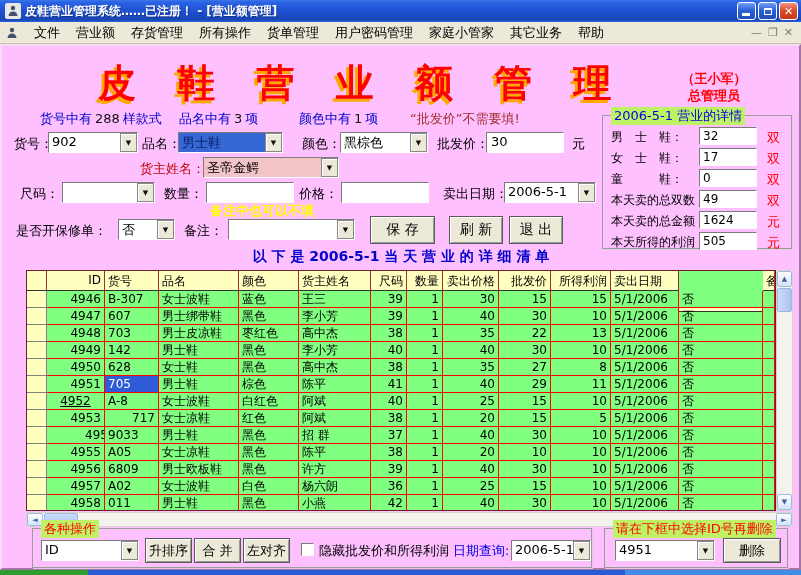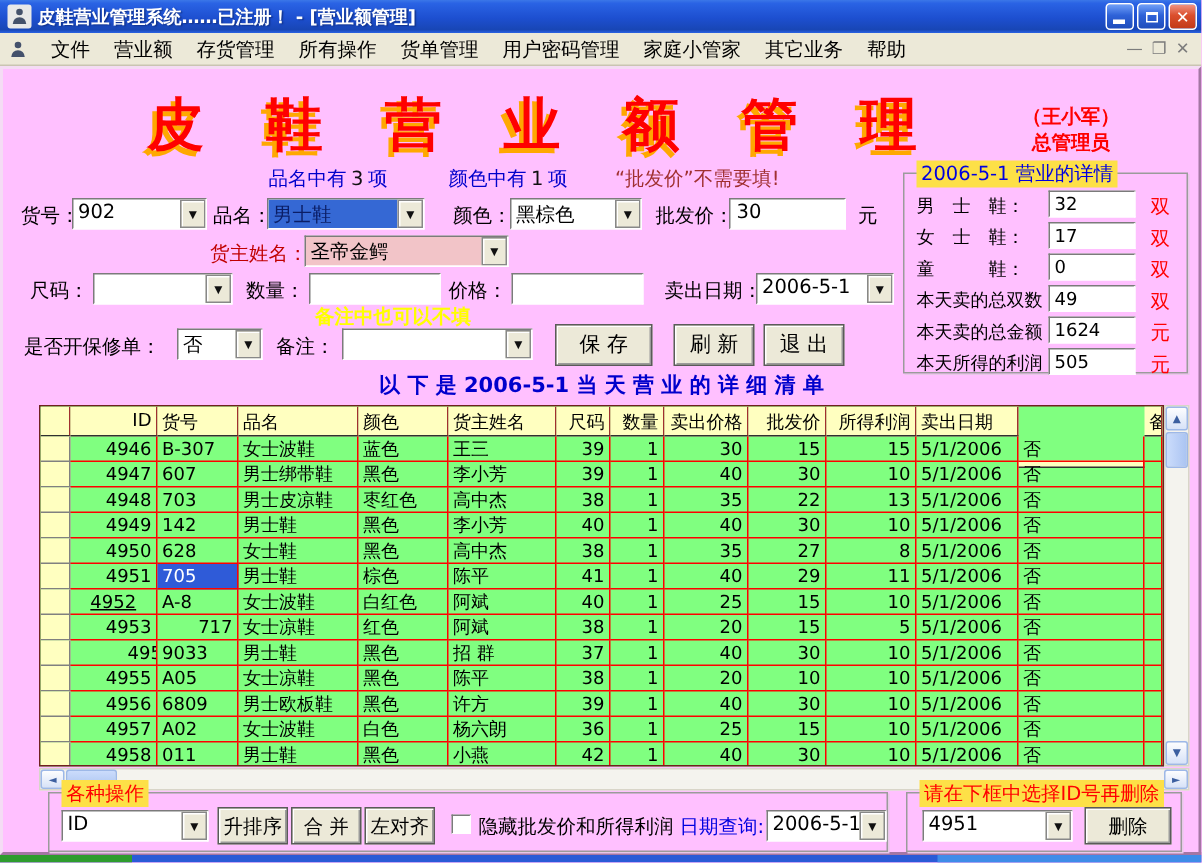--- a/index.html
+++ b/index.html
@@ -54,21 +54,21 @@
     display:flex; align-items:center; justify-content:center; font-size:7px; color:#101010; }
   .tbox .val { flex:1; font-size:13px; padding:1px 4px; white-space:nowrap; }
   .val.sel-combo { background:#3568D4; color:#0B1E66; }
   .val.pinkbg { background:#F2C4C8; }
   .btn { background:#ECE9D8; border:1px solid #5A5A5A; box-shadow:inset 1px 1px 0 #fff, inset -1px -1px 0 #9a9a9a;
     font-size:14px; display:flex; align-items:center; justify-content:center; white-space:nowrap; cursor:default; }
   .hint-yellow { color:#FFFF00; font-size:13px; font-weight:bold; white-space:nowrap; }
 
   
   .gbox { border:1px solid #9B9B9B; box-shadow:1px 1px 0 #E8C8E8; }
-  .gbox .legend { position:absolute; top:-9px; left:8px; background:#fde047; padding:0 3px; font-size:13px; white-space:nowrap; }
+  .gbox .legend { position:absolute; top:-9px; left:8px; background:#bef264; padding:0 3px; font-size:13px; white-space:nowrap; }
   .legend.blue { color:#0000E0; }
   .legend.red { color:#FF0000; }
 
   .drow { position:absolute; left:8px; height:18px; }
   .drow .dlbl { position:absolute; left:0; top:1px; font-size:12px; white-space:nowrap; }
   .drow .dval { position:absolute; left:88px; top:-1px; width:58px; height:18px; background:#fff;
     border:1px solid; border-color:#7B7B7B #fff #fff #7B7B7B; font-size:12px; padding:1px 3px; }
   .drow .dunit { position:absolute; left:156px; top:1px; color:#FF0000; font-size:13px; }
 
   .caption { top:202px; left:24px; width:750px; text-align:center; color:#0000CC; font-weight:bold; font-size:14px; white-space:nowrap; }
@@ -155,20 +155,21 @@
 </div>
 
 <div class="client">
 
   <div class="abs banner-title">皮 鞋 营 业 额 管 理</div>
   <div class="abs admin">
     <div>（王小军）</div>
     <div>总管理员</div>
   </div>
 
+  <div class="abs hintrow" style="left:38px;"><span>货号中有</span><span class="num">288</span><span>样款式</span></div>
   <div class="abs hintrow" style="left:177px;"><span>品名中有</span><span class="num">3</span><span>项</span></div>
   <div class="abs hintrow" style="left:297px;"><span>颜色中有</span><span class="num">1</span><span>项</span></div>
   <div class="abs hintrow hint-dark" style="left:408px;">“批发价”不需要填!</div>
 
   <div class="abs lbl" style="left:12px;top:89px;">货号：</div>
   <div class="abs combo" style="left:46px;top:86px;width:90px;">
     <span class="val">902</span>
       <span class="arrow">▼</span>
   </div>
   <div class="abs lbl" style="left:140px;top:89px;">品名：</div>

